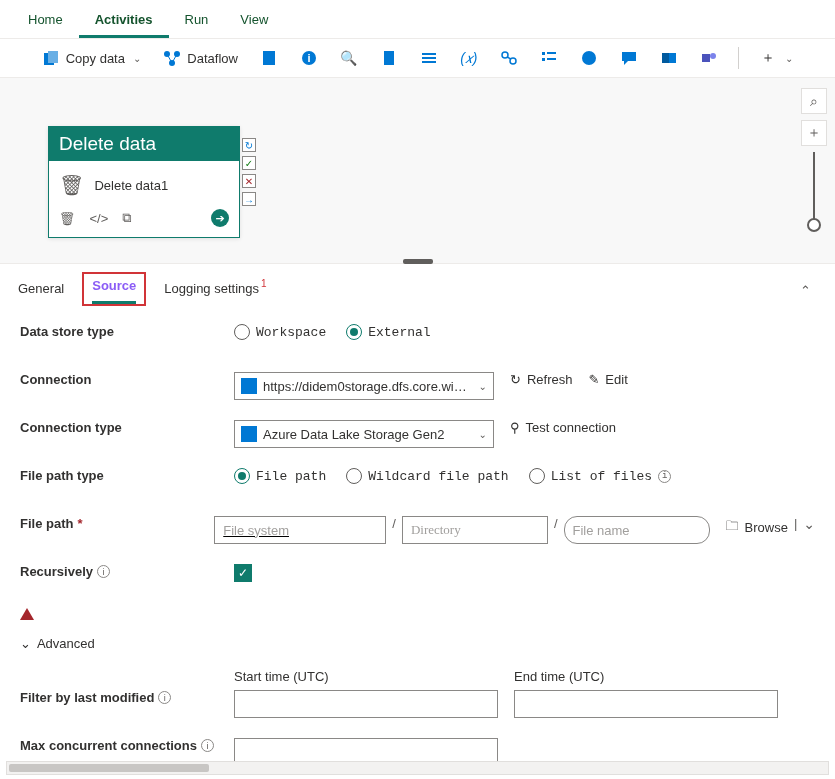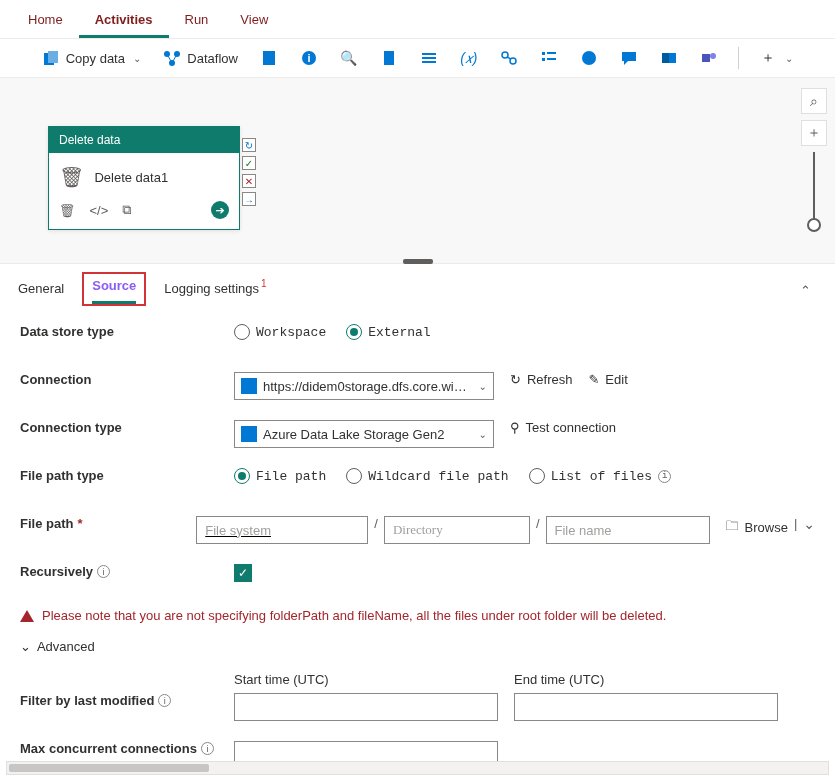--- a/index.html
+++ b/index.html
@@ -1,31 +1,31 @@
 <!DOCTYPE html>
 <html><head>
 <meta charset="utf-8">
 <style>
 * { box-sizing: border-box; margin: 0; padding: 0; }
 body { font-family: "Segoe UI", Arial, sans-serif; font-size: 13px; color: #323130; width: 835px; height: 779px; background: #fff; overflow: hidden; position: relative; }
 .top-tabs { display: flex; padding: 6px 12px 0; border-bottom: 1px solid #edebe9; }
-.top-tab { padding: 6px 16px 8px; cursor: pointer; color: #7f1d1d; }
+.top-tab { padding: 6px 16px 8px; cursor: pointer; color: #14532d; }
 .top-tab.active { border-bottom: 3px solid #0f7b6c; font-weight: 600; }
 .toolbar { display: flex; align-items: center; padding: 6px 12px; gap: 6px; border-bottom: 1px solid #edebe9; background: #fff; justify-content: center; }
 .tb-btn { display: flex; align-items: center; gap: 6px; padding: 4px 8px; cursor: pointer; border-radius: 2px; }
 .tb-icon { width: 18px; height: 18px; display: inline-flex; align-items: center; justify-content: center; font-size: 14px; }
 .chevron { font-size: 10px; color: #605e5c; margin-left: 2px; }
 .tb-sep { width: 1px; height: 22px; background: #d2d0ce; margin: 0 6px; }
 .canvas { position: relative; height: 186px; background: #f8f8f8; border-bottom: 1px solid #edebe9; }
 .mini-controls { position: absolute; right: 8px; top: 10px; display: flex; flex-direction: column; gap: 6px; }
 .mini-btn { width: 26px; height: 26px; background: #fff; border: 1px solid #e1dfdd; display: flex; align-items: center; justify-content: center; cursor: pointer; font-size: 14px; color: #605e5c; }
 .vline { position: absolute; right: 20px; top: 74px; width: 2px; height: 68px; background: #605e5c; }
 .vcircle { position: absolute; right: 14px; top: 140px; width: 14px; height: 14px; border: 2px solid #605e5c; border-radius: 50%; background: #fff; }
 .node { position: absolute; left: 48px; top: 48px; width: 192px; background: #fff; border: 1px solid #0f7b6c; box-shadow: 0 1px 4px rgba(0,0,0,0.1); }
-.node-header { background: #0f7b6c; color: #fff; padding: 6px 10px; font-size: 12px; }
+.node-header { background: #0f7b6c; color: #fff; padding: 6px 10px; font-size: 19px; }
 .node-body { display: flex; align-items: center; gap: 10px; padding: 12px 10px 6px; }
 .trash-icon { color: #605e5c; font-size: 20px; }
 .node-footer { display: flex; align-items: center; gap: 14px; padding: 6px 10px 10px; color: #605e5c; }
 .node-footer .run { margin-left: auto; width: 18px; height: 18px; border-radius: 50%; background: #0f7b6c; color: #fff; display: flex; align-items: center; justify-content: center; font-size: 11px; }
 .handles { position: absolute; left: 242px; top: 60px; display: flex; flex-direction: column; gap: 4px; }
 .handle { width: 14px; height: 14px; border: 1px solid #8a8886; background: #fff; display: flex; align-items: center; justify-content: center; font-size: 10px; }
 .handle.blue { color: #0078d4; }
 .handle.green { color: #107c10; }
 .handle.red { color: #a4262c; }
 .handle.arrow { color: #0078d4; }
@@ -289,40 +289,39 @@
 
   <div class="row">
     <div class="row-label">
         <span>File path</span> 
         <span class="req">*</span>
       </div>
     <input class="text-input" style="width: 172px; text-decoration: underline;" placeholder="File system">
     <span style="margin:0 6px;color:#605e5c">/</span>
     <input class="text-input" style="width: 146px; font-family: Liberation Serif, serif;" placeholder="Directory">
     <span style="margin:0 6px;color:#605e5c">/</span>
-    <input class="text-input" style="width: 164px;" placeholder="File name">
+    <input class="text-input" style="width: 146px; border-radius: 13px;" placeholder="File name">
     <span class="link-btn">
         <span>🗀</span>
         <span>Browse</span>
       </span>
     <span style="margin-left:6px;color:#605e5c">|</span>
     <span class="chevron" style="margin-left:6px;font-size:14px">⌄</span>
   </div>
 
   <div class="row">
     <div class="row-label">
         <span>Recursively</span> 
         <span class="info">i</span>
       </div>
     <span class="checkbox">✓</span>
   </div>
 
   <div class="warning-row">
     <span class="warn-icon"></span>
-    <span>Please note that you are not specifying folderPath and fileName, all the files under root folder will be deleted.</span>
   </div>
 
   <div class="advanced-toggle">
     <span>⌄</span>
     <span>Advanced</span>
   </div>
 
   <div class="col-headers">
     <div>Start time (UTC)</div>
     <div>End time (UTC)</div>

